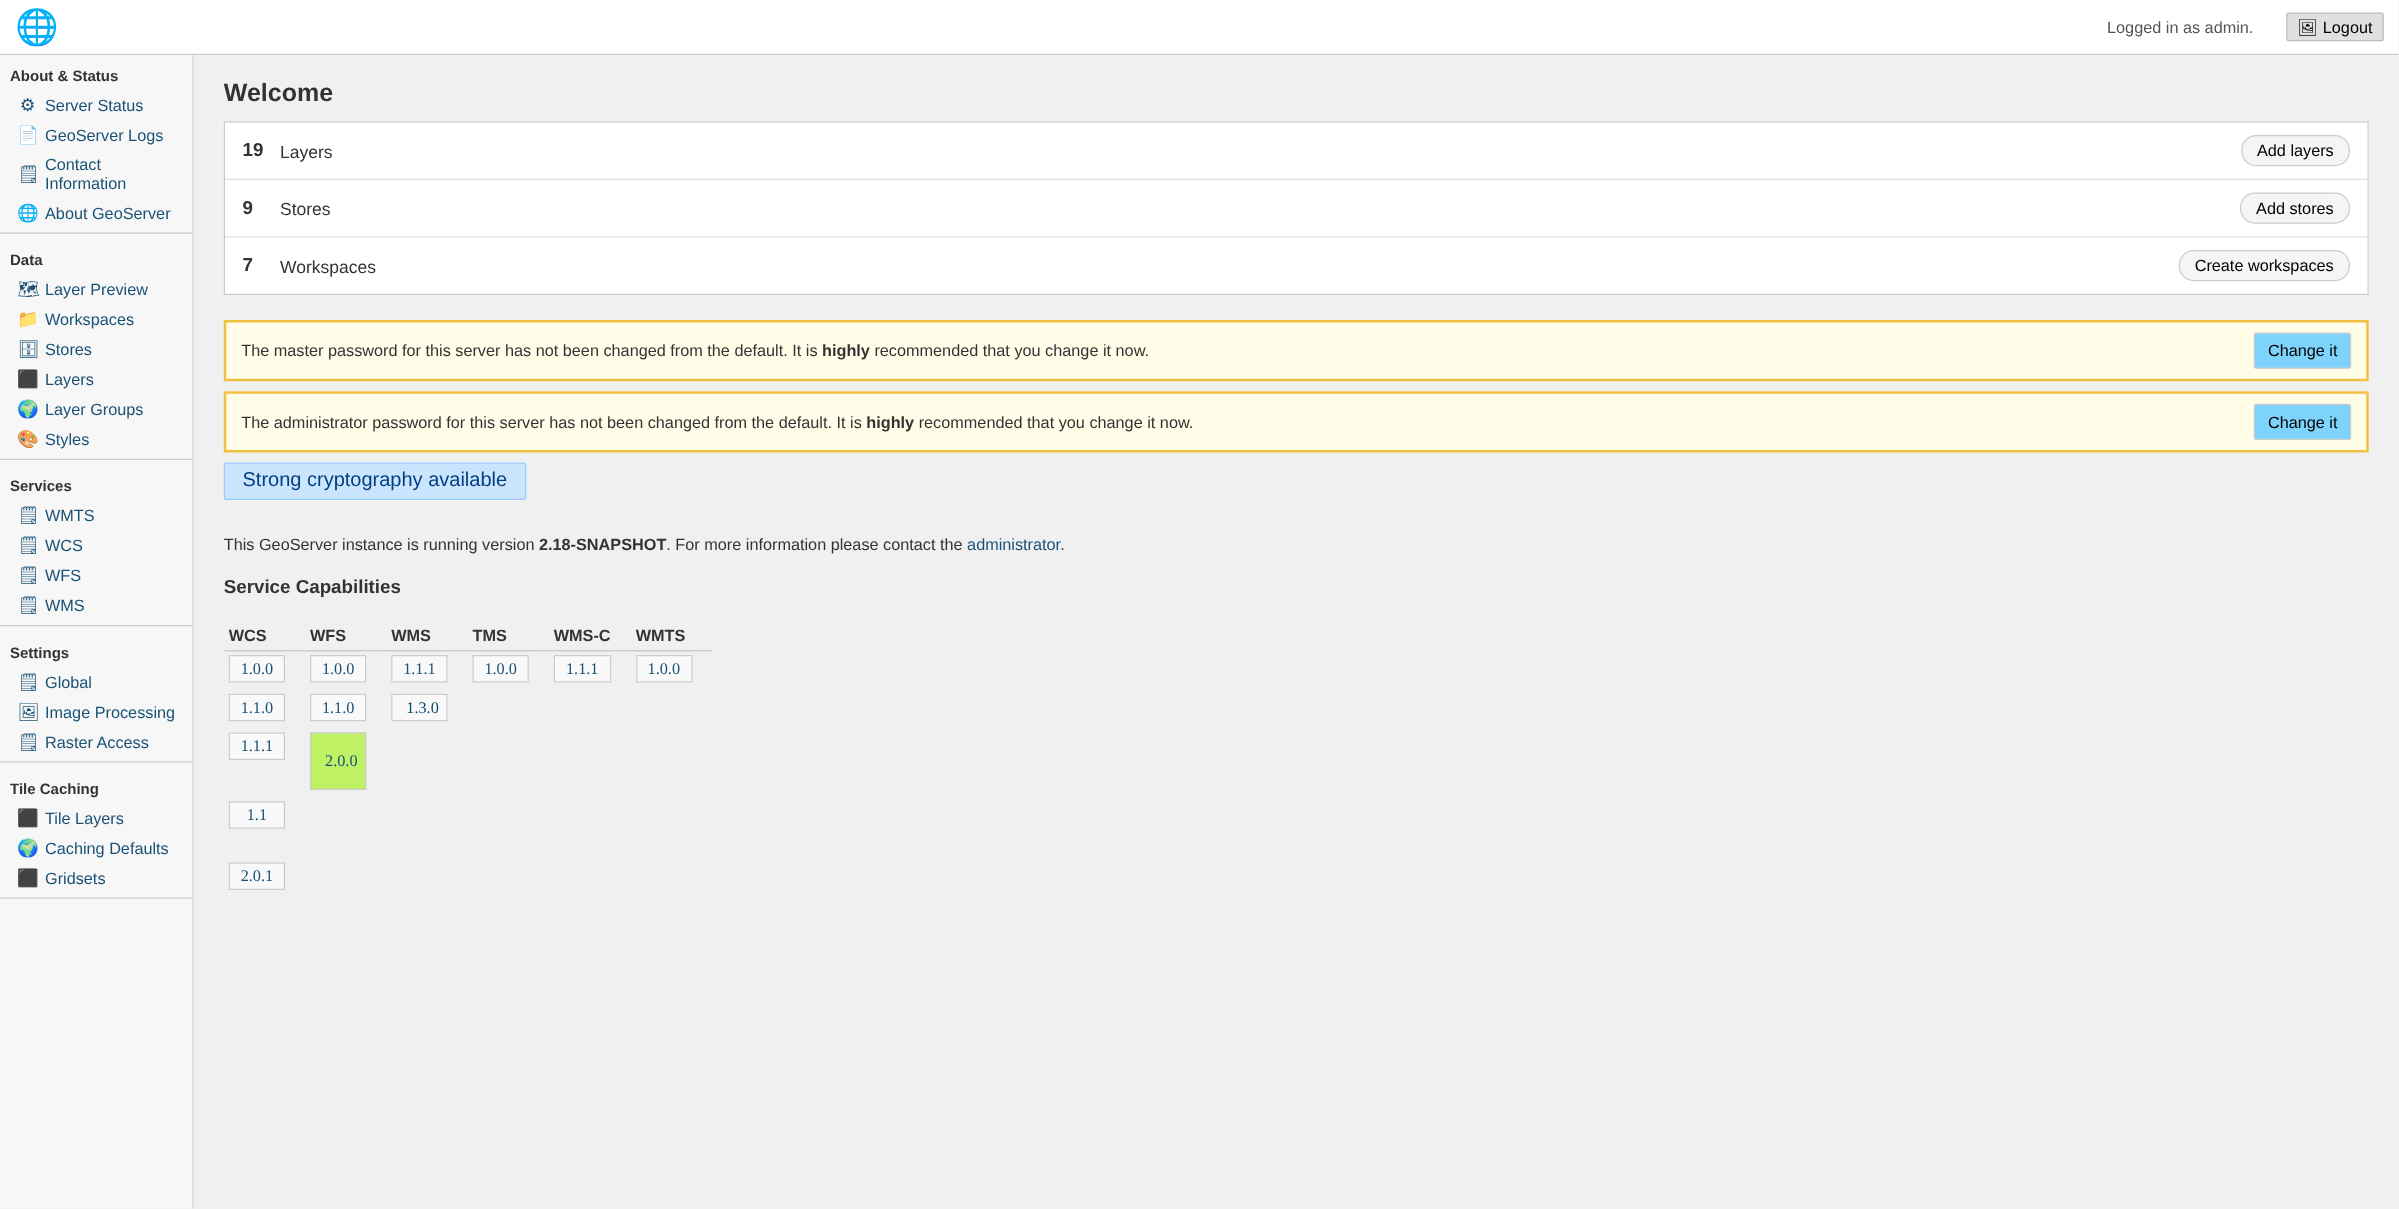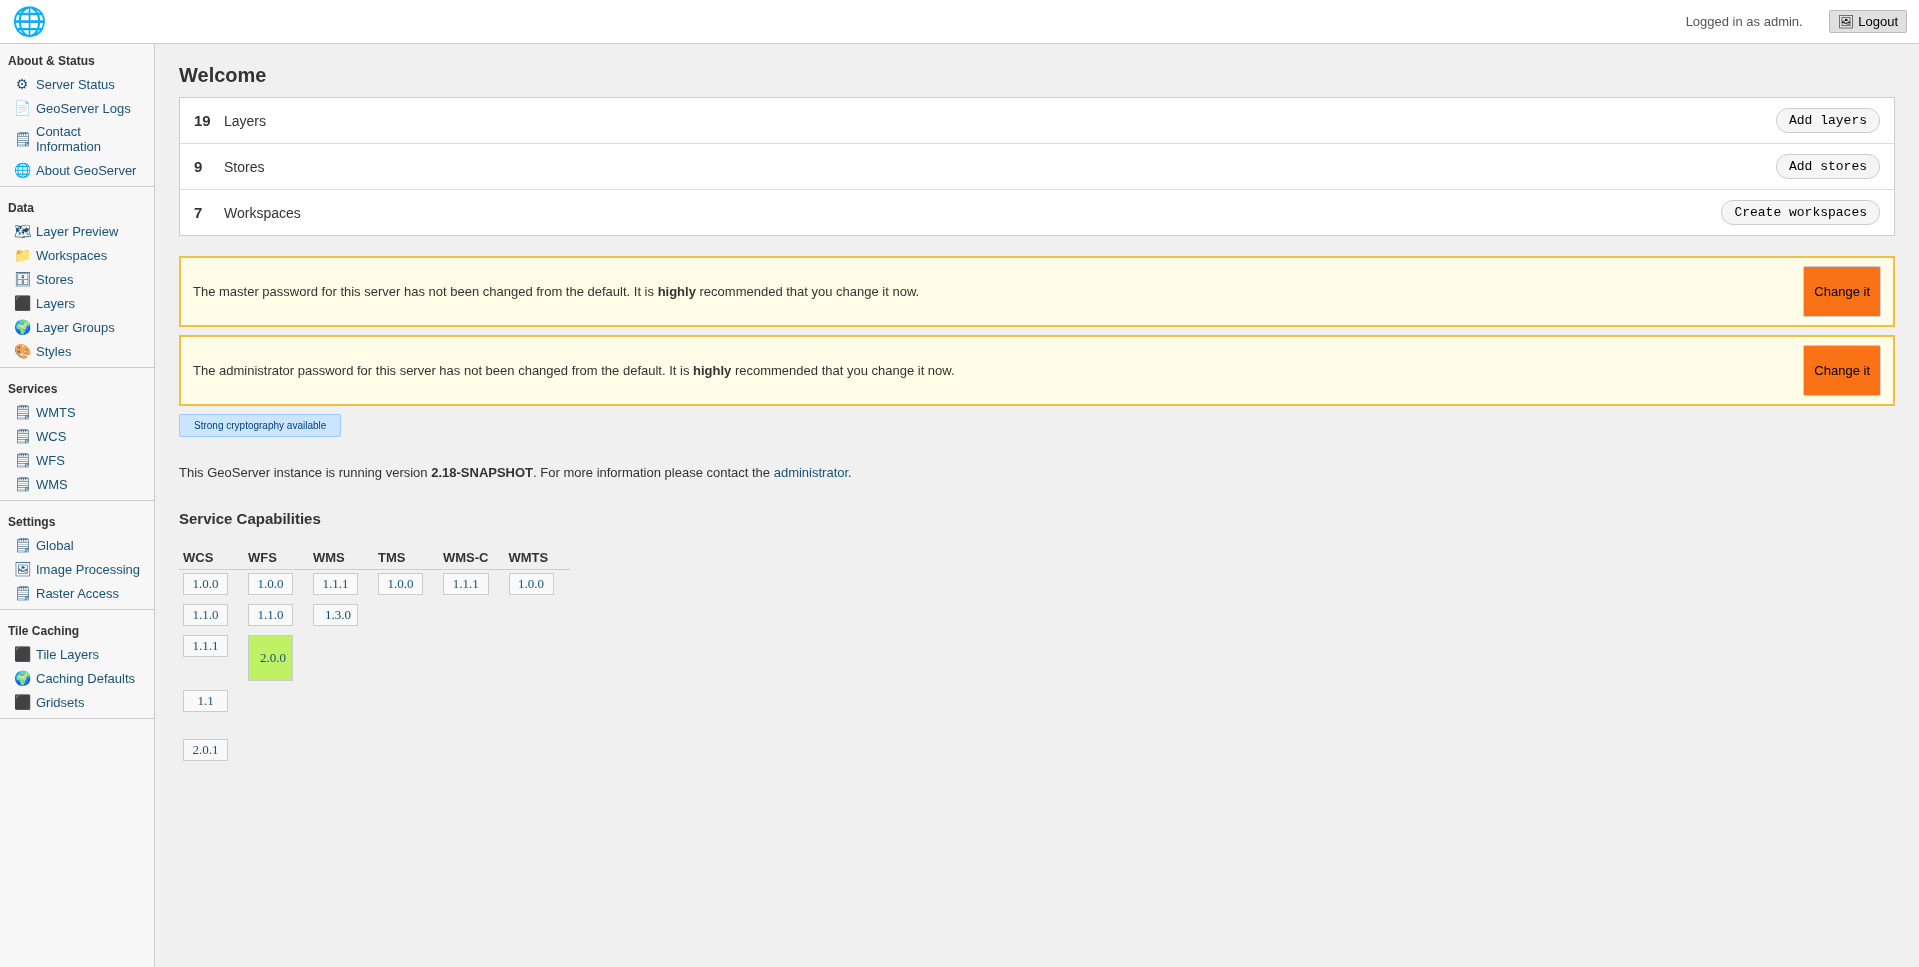--- a/index.html
+++ b/index.html
@@ -78,58 +78,57 @@
     .stats-row:last-child { border-bottom: none; }
     .stats-count { font-size: 15px; font-weight: bold; width: 30px; }
     .stats-label { flex: 1; font-size: 14px; color: #333; }
     .stats-btn {
       background: #f5f5f5;
       border: 1px solid #ccc;
       padding: 4px 12px;
       cursor: pointer;
       font-size: 13px;
       border-radius: 12px;
-      font-family: Liberation Mono, monospace;
     }
 
     .stats-section { margin-bottom: 20px; }
 
     
     .warning-box {
       border: 2px solid #f0c040;
       background: #fffde7;
       padding: 8px 12px;
       margin-bottom: 8px;
       display: flex;
       align-items: center;
       gap: 10px;
       font-size: 13px;
     }
     .warning-box .warning-text { flex: 1; }
     .warning-box .change-btn {
-      background: #f97316;
+      background: #7dd3fc;
       border: 1px solid #ccc;
-      padding: 17px 10px;
+      padding: 6px 10px;
       cursor: pointer;
       font-size: 13px;
       border-radius: 2px;
       white-space: nowrap;
     }
     .strong-crypto-btn {
       background: #cce5ff;
       border: 1px solid #99caff;
       color: #004080;
       padding: 5px 14px;
-      font-size: 10px;
+      font-size: 16px;
       border-radius: 2px;
       margin-bottom: 14px;
       display: inline-block;
     }
 
-    .version-info { font-size: 13px; margin-bottom: 30px; color: #333; }
+    .version-info { font-size: 13px; margin-bottom: 18px; color: #333; }
     .version-info strong { font-weight: bold; }
     .version-info a { color: #1a5276; text-decoration: none; }
 
     
     .section-title { font-size: 15px; font-weight: bold; margin-bottom: 19px; color: #333; }
 
     .capabilities-table { border-collapse: collapse; font-size: 13px; }
     .capabilities-table th {
       text-align: left;
       padding: 4px 16px 4px 4px;

